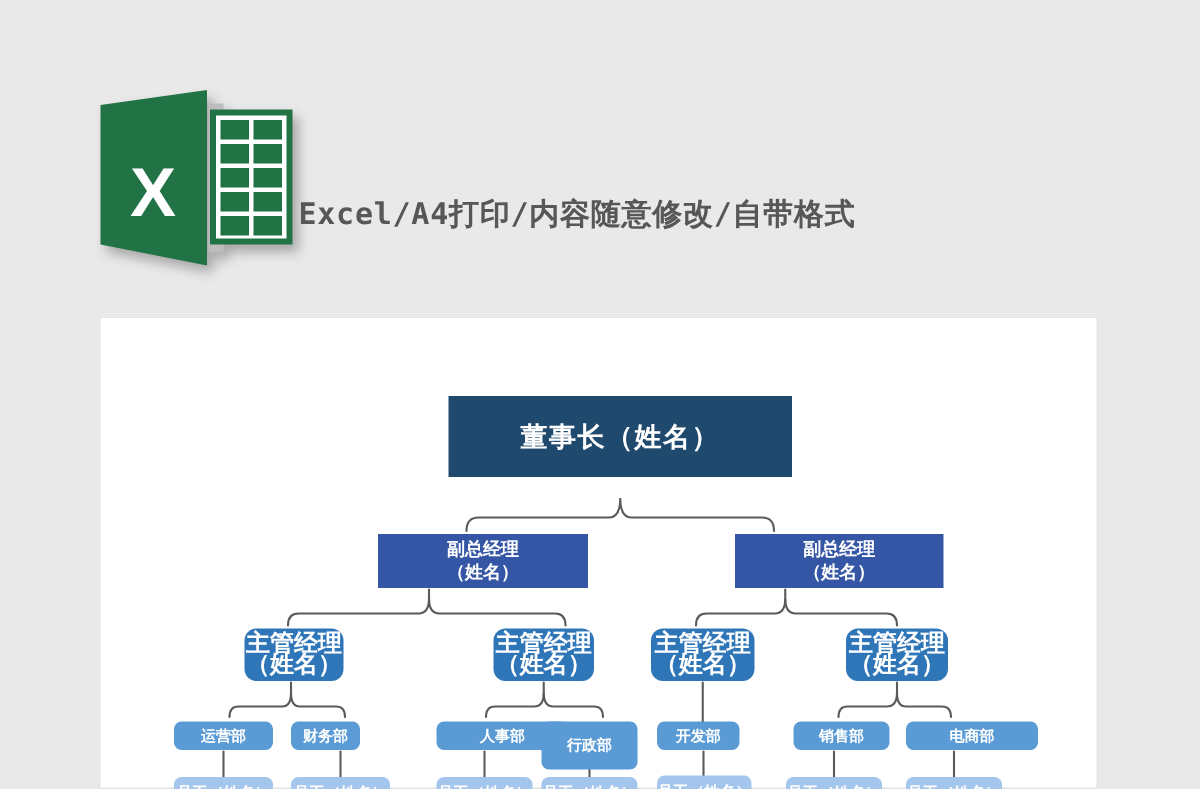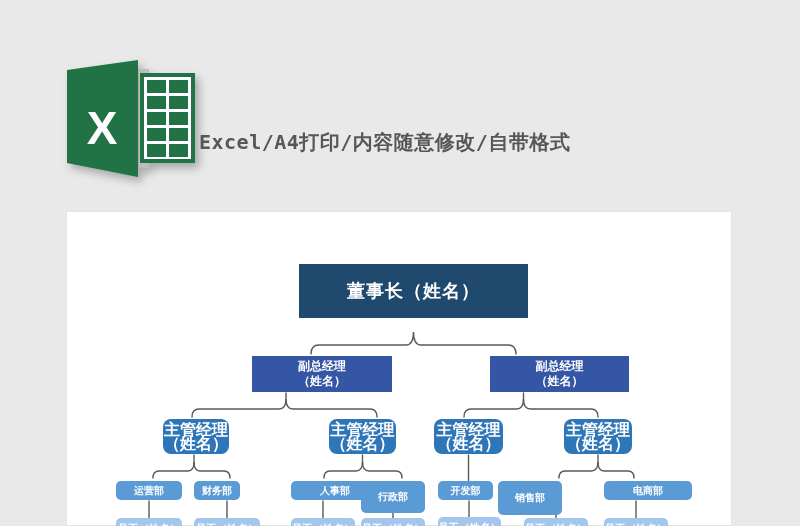--- a/index.html
+++ b/index.html
@@ -114,21 +114,21 @@
     <div class="node n3" style="left:497px;top:207px;width:68px;height:35px">
       <span>主管经理</span>
       <span>（姓名）</span>
     </div>
 
     <div class="node n4" style="left:49px;top:269px;width:66px;height:19px">运营部</div>
     <div class="node n4" style="left:127px;top:269px;width:46px;height:19px">财务部</div>
     <div class="node n4" style="left:224px;top:269px;width:88px;height:19px">人事部</div>
     <div class="node n4" style="left:294px;top:269px;width:64px;height:32px">行政部</div>
     <div class="node n4" style="left:371px;top:269px;width:55px;height:19px">开发部</div>
-    <div class="node n4" style="left:431px;top:269px;width:64px;height:34px">销售部</div>
+    <div class="node n4" style="left:462px;top:269px;width:64px;height:19px">销售部</div>
     <div class="node n4" style="left:537px;top:269px;width:88px;height:19px">电商部</div>
 
     <div class="node n5" style="left:49px;top:306px;width:66px;height:26px">员工（姓名）</div>
     <div class="node n5" style="left:127px;top:306px;width:66px;height:26px">员工（姓名）</div>
     <div class="node n5" style="left:224px;top:306px;width:64px;height:26px">员工（姓名）</div>
     <div class="node n5" style="left:294px;top:306px;width:64px;height:26px">员工（姓名）</div>
     <div class="node n5" style="left:371px;top:305px;width:63px;height:27px">员工（姓名）</div>
     <div class="node n5" style="left:457px;top:306px;width:64px;height:26px">员工（姓名）</div>
     <div class="node n5" style="left:537px;top:306px;width:64px;height:26px">员工（姓名）</div>
   </div>

